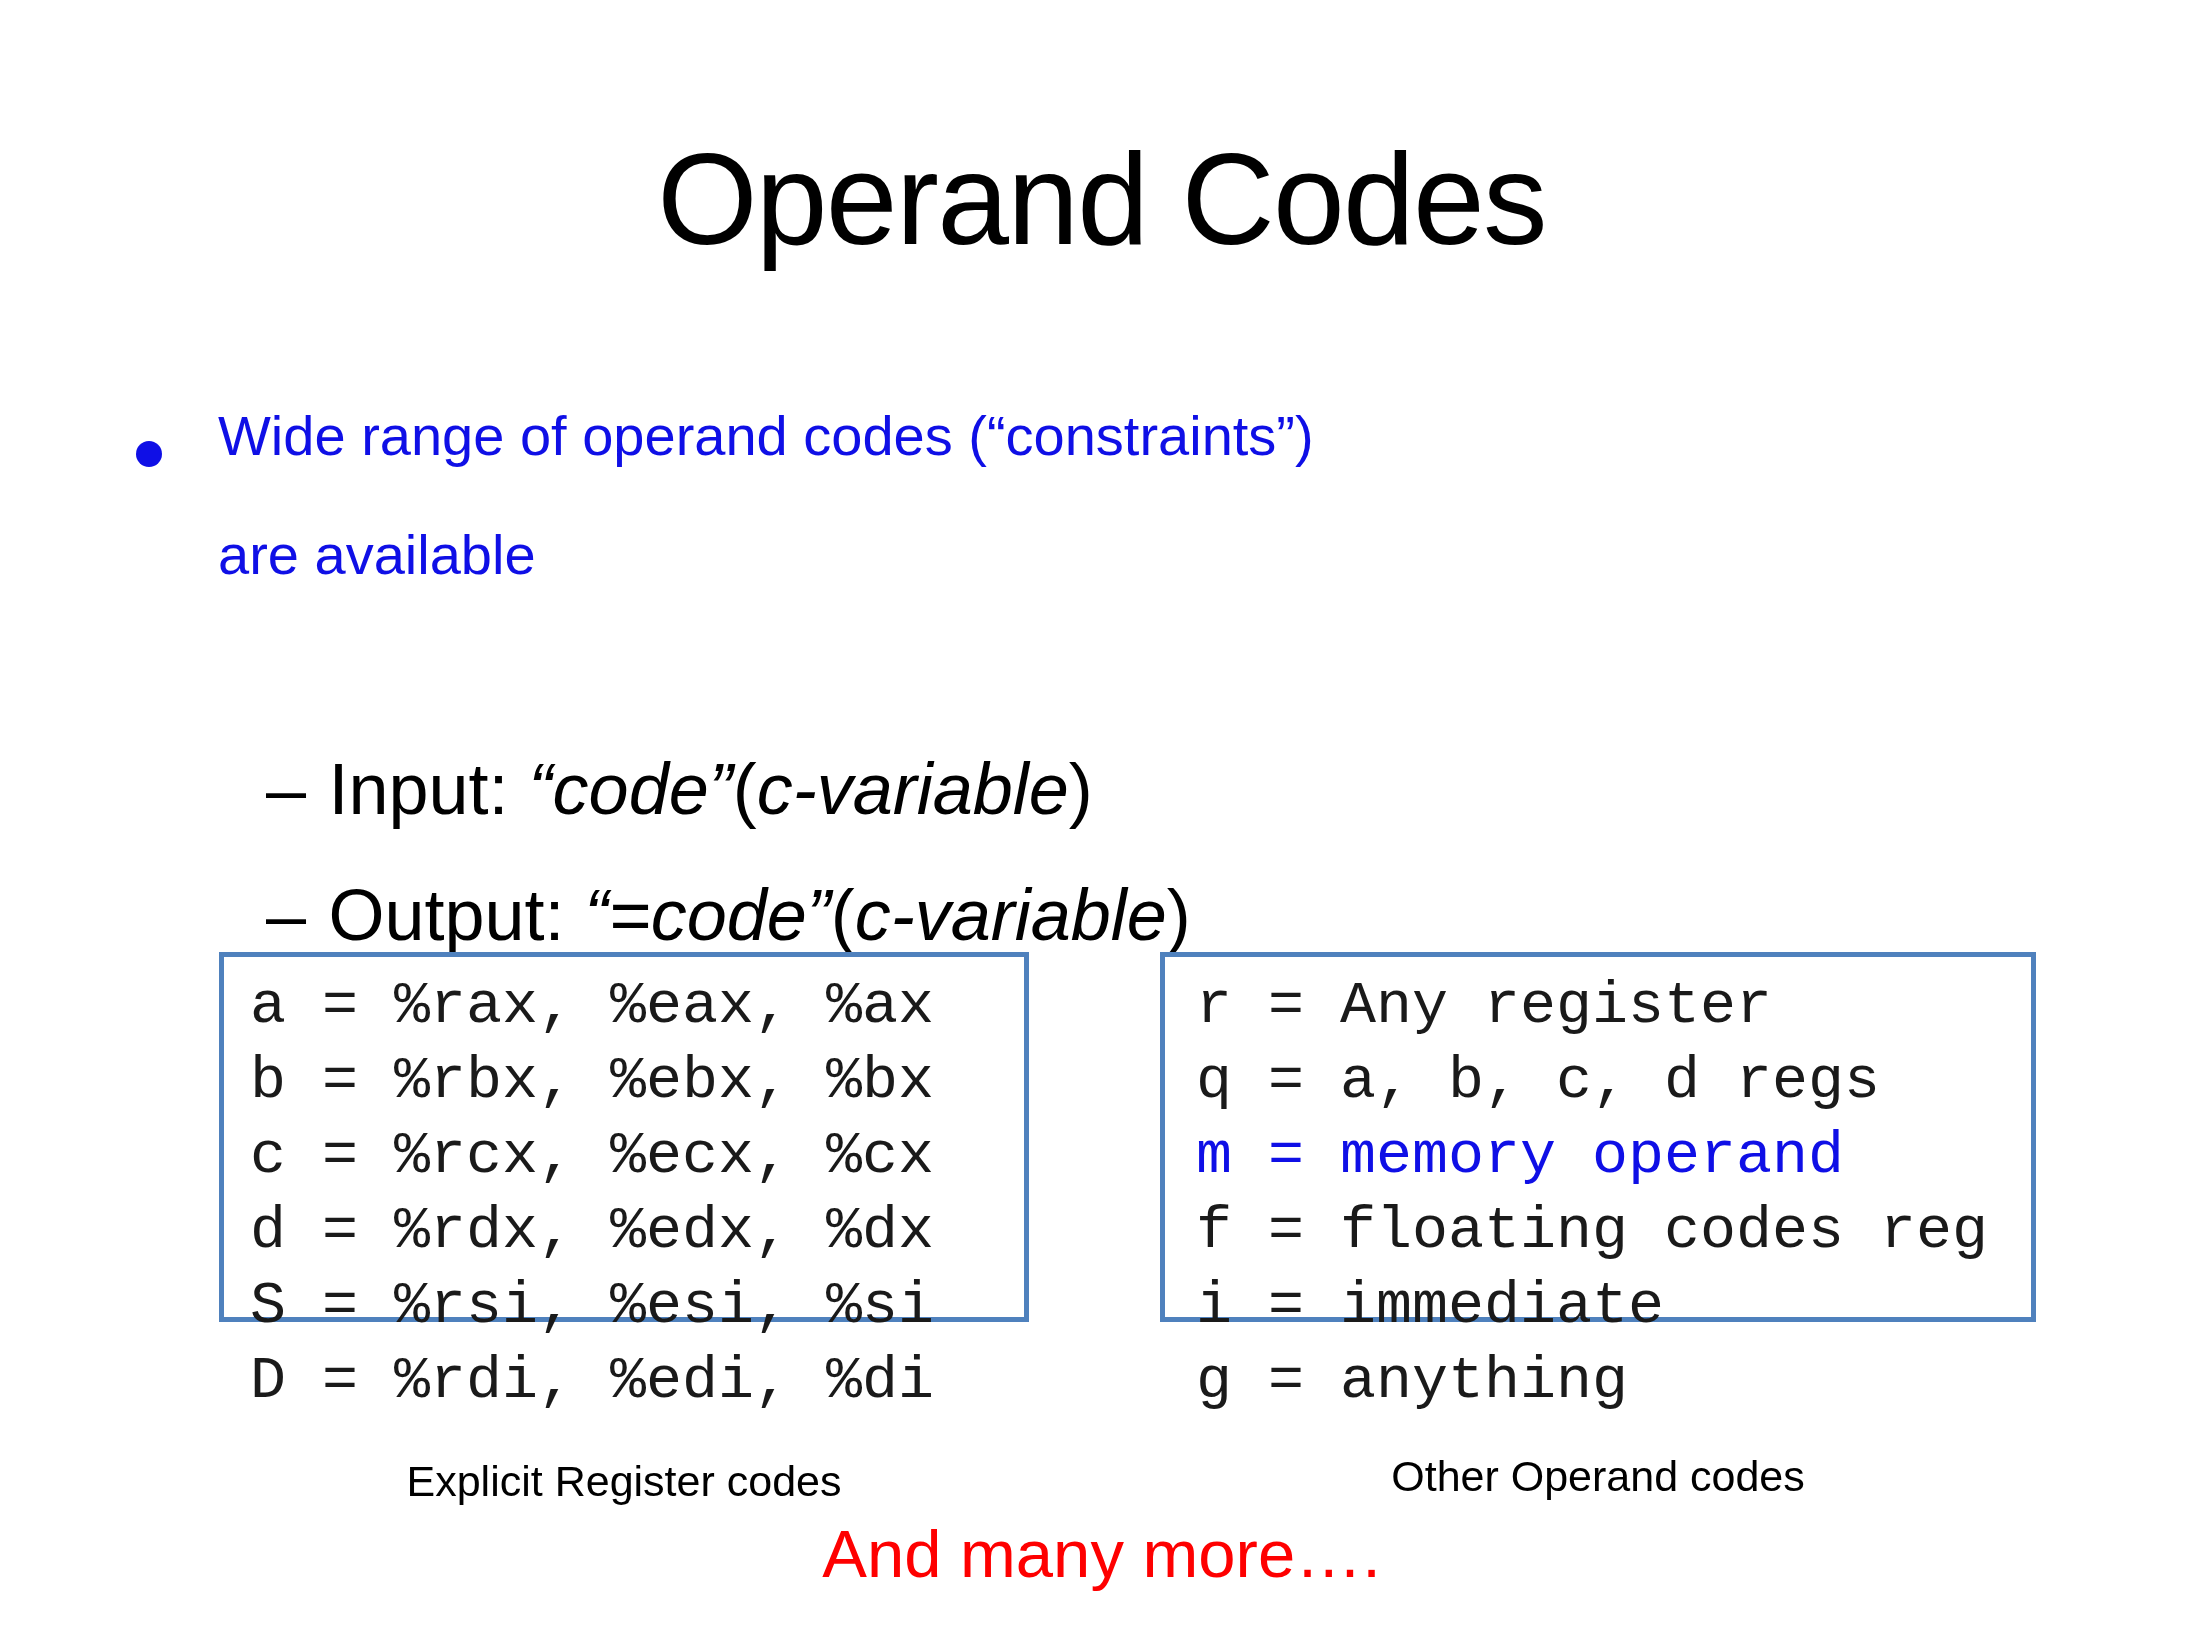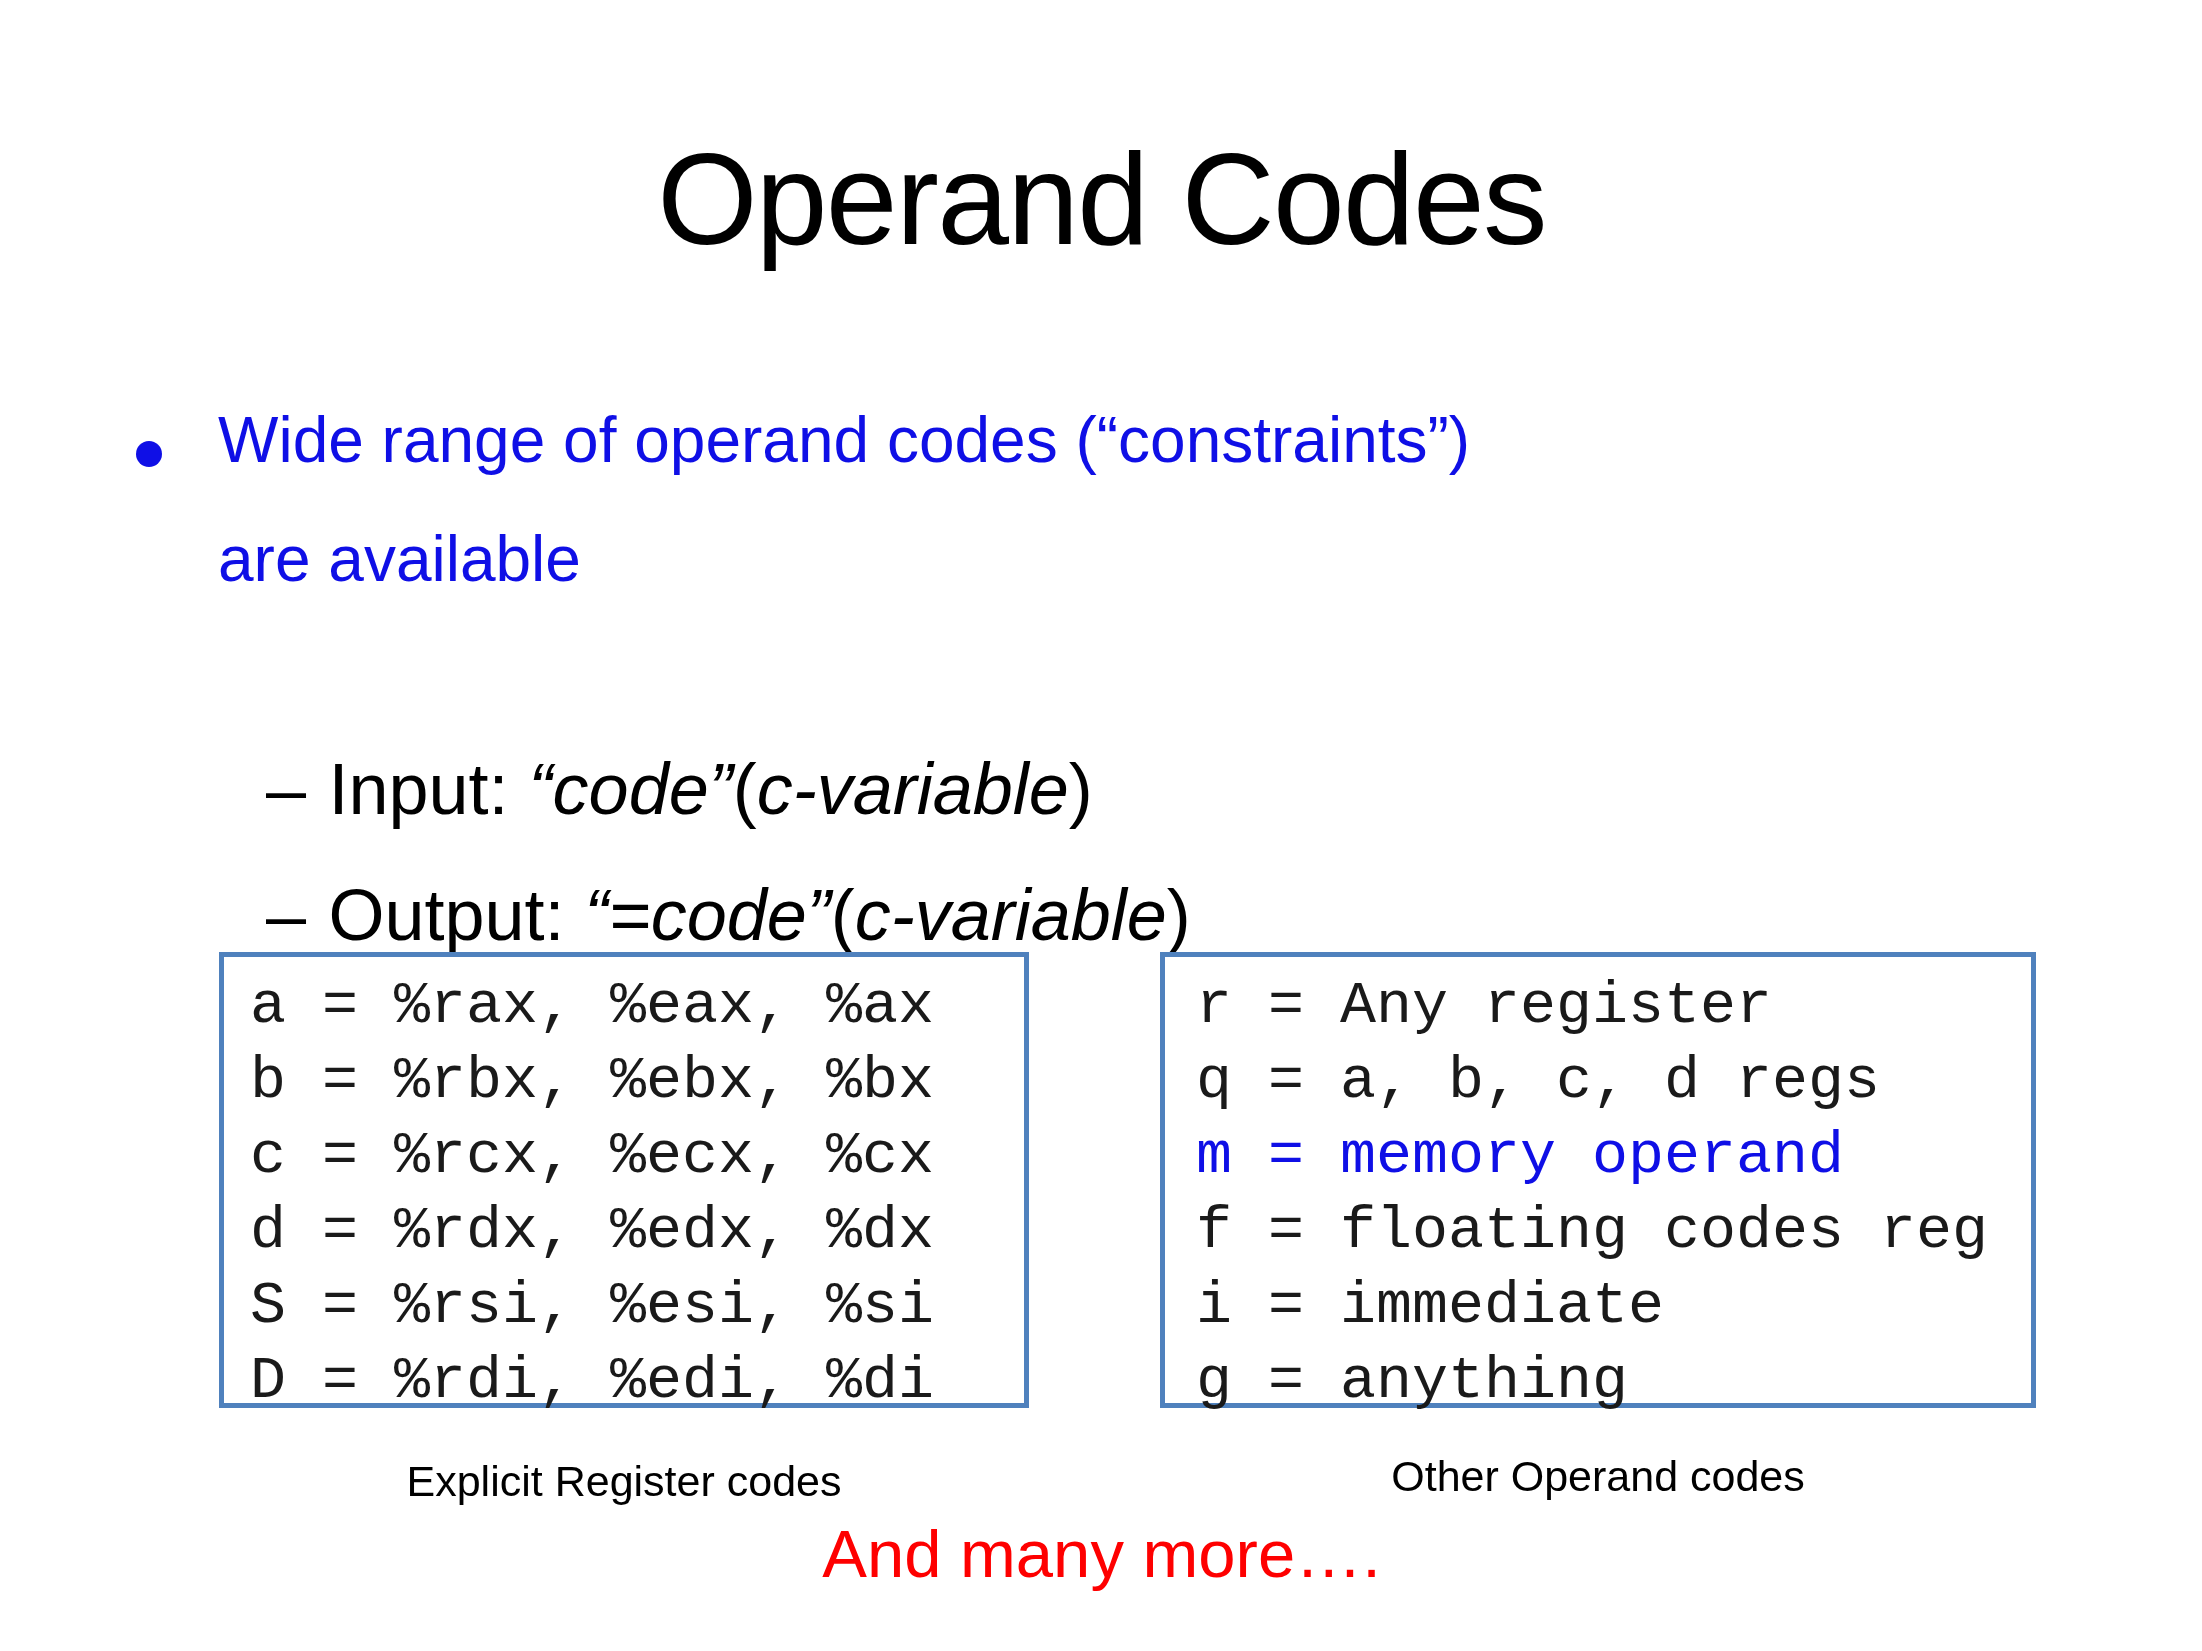--- a/index.html
+++ b/index.html
@@ -18,38 +18,38 @@
     color:#000000;
     letter-spacing:-1.7px;
   }
   .bullet-dot{
     position:absolute;left:136px;top:441px;
     width:26px;height:26px;border-radius:50%;
     background:var(--text-blue,#0f0fe6);
   }
   .bullet-line{
     position:absolute;left:218px;
-    font-size:64px;line-height:1.2;
+    font-size:56px;line-height:1.2;
     color:var(--text-blue,#0f0fe6);
     white-space:pre;
   }
   .bullet-line.l1{top:402px;}
   .bullet-line.l2{top:521px;}
   .sub-bullet{
     position:absolute;left:186px;
     font-size:72px;line-height:1.2;
     color:#000000;
     white-space:pre;
   }
   .sub-bullet.s1{top:660px;}
   .sub-bullet.s2{top:786px;}
   .sub-bullet .dash{margin-right:22.4px;}
   .sub-bullet .it{font-style:italic;}
   .code-box{
-    position:absolute;top:952px;height:456px;
+    position:absolute;top:952px;height:370px;
     border:5.2px solid var(--box-border,#4f81bd);
     box-sizing:border-box;
     background:#ffffff;
     padding:12px 0 0 26px;
   }
   .code-box.left{left:219px;width:810px;}
   .code-box.right{left:1160px;width:876px;padding-left:31px;}
   .mono-line{
     font-family:"Liberation Mono","DejaVu Sans Mono",monospace;
     font-size:60px;line-height:75px;

